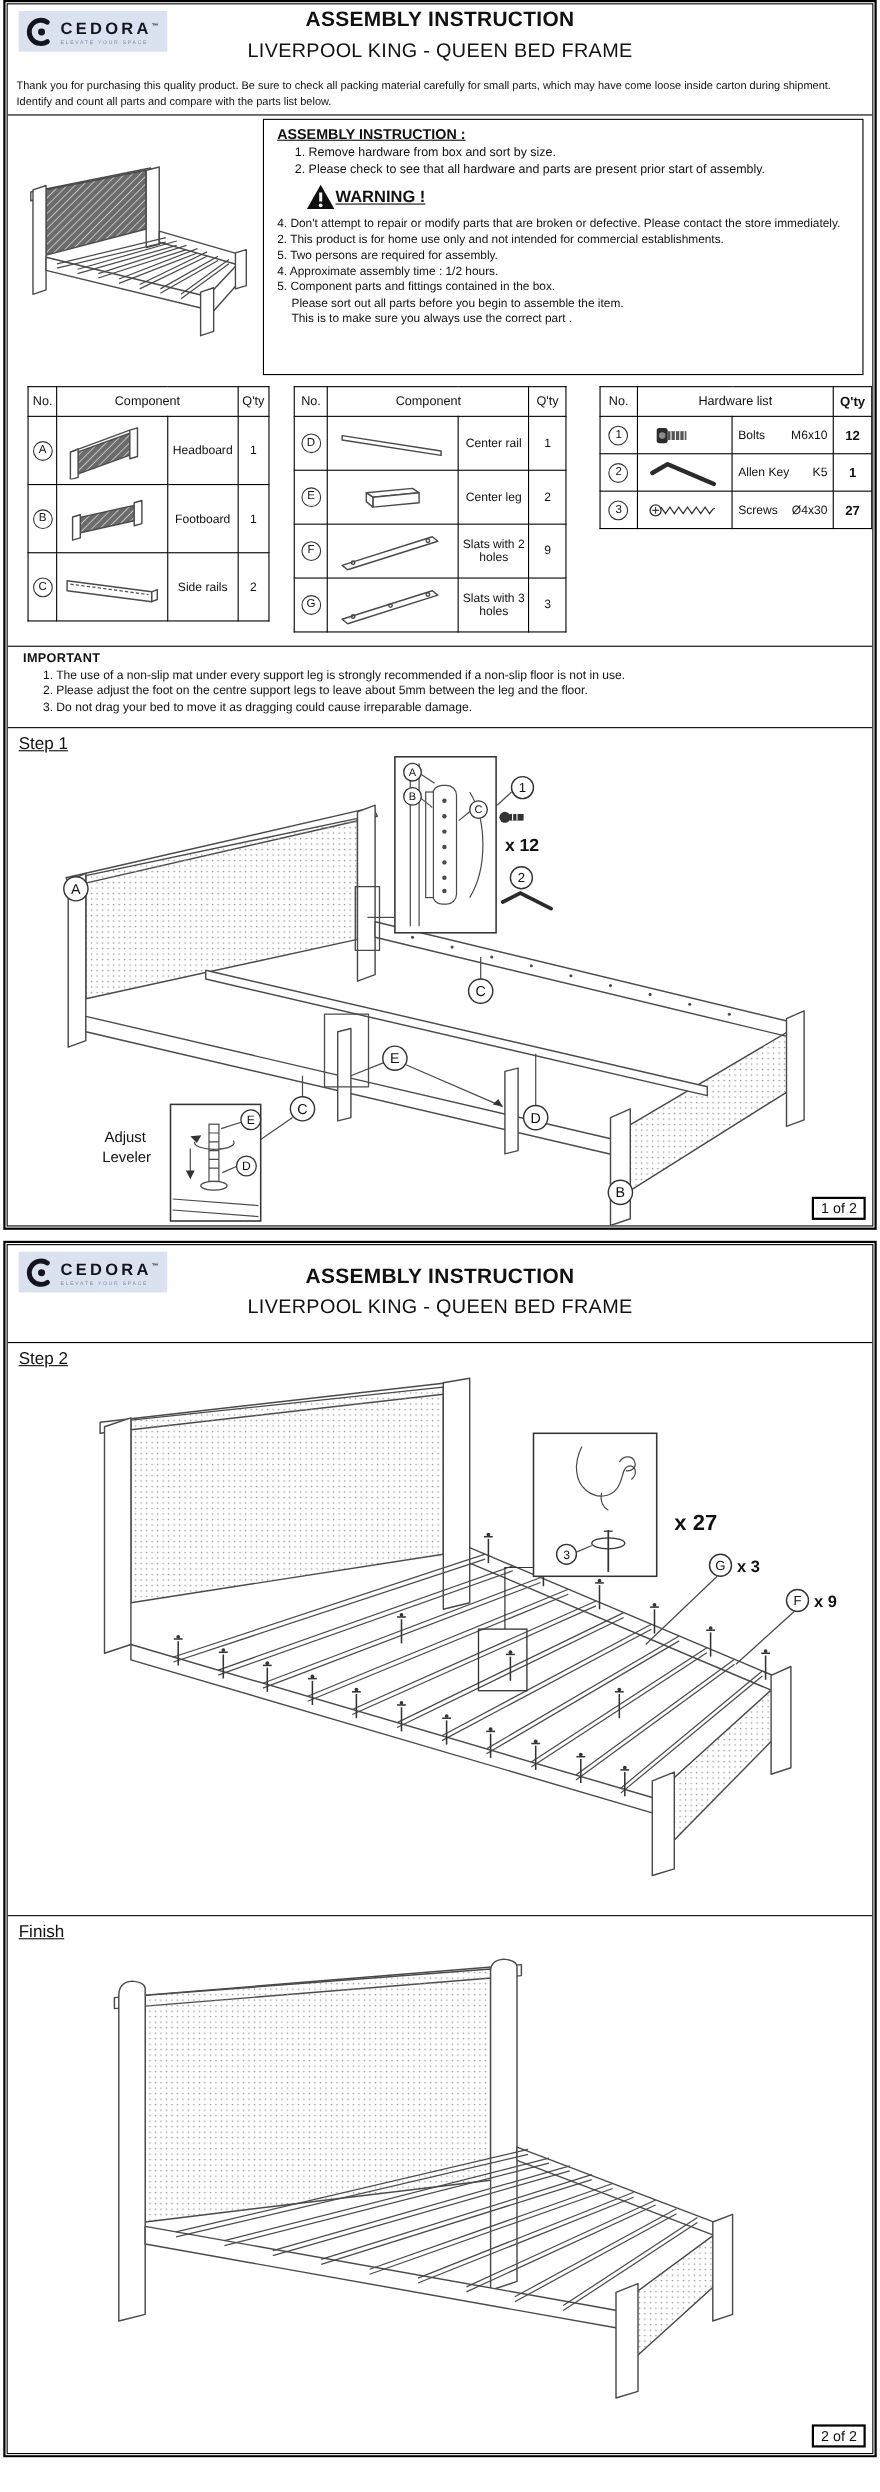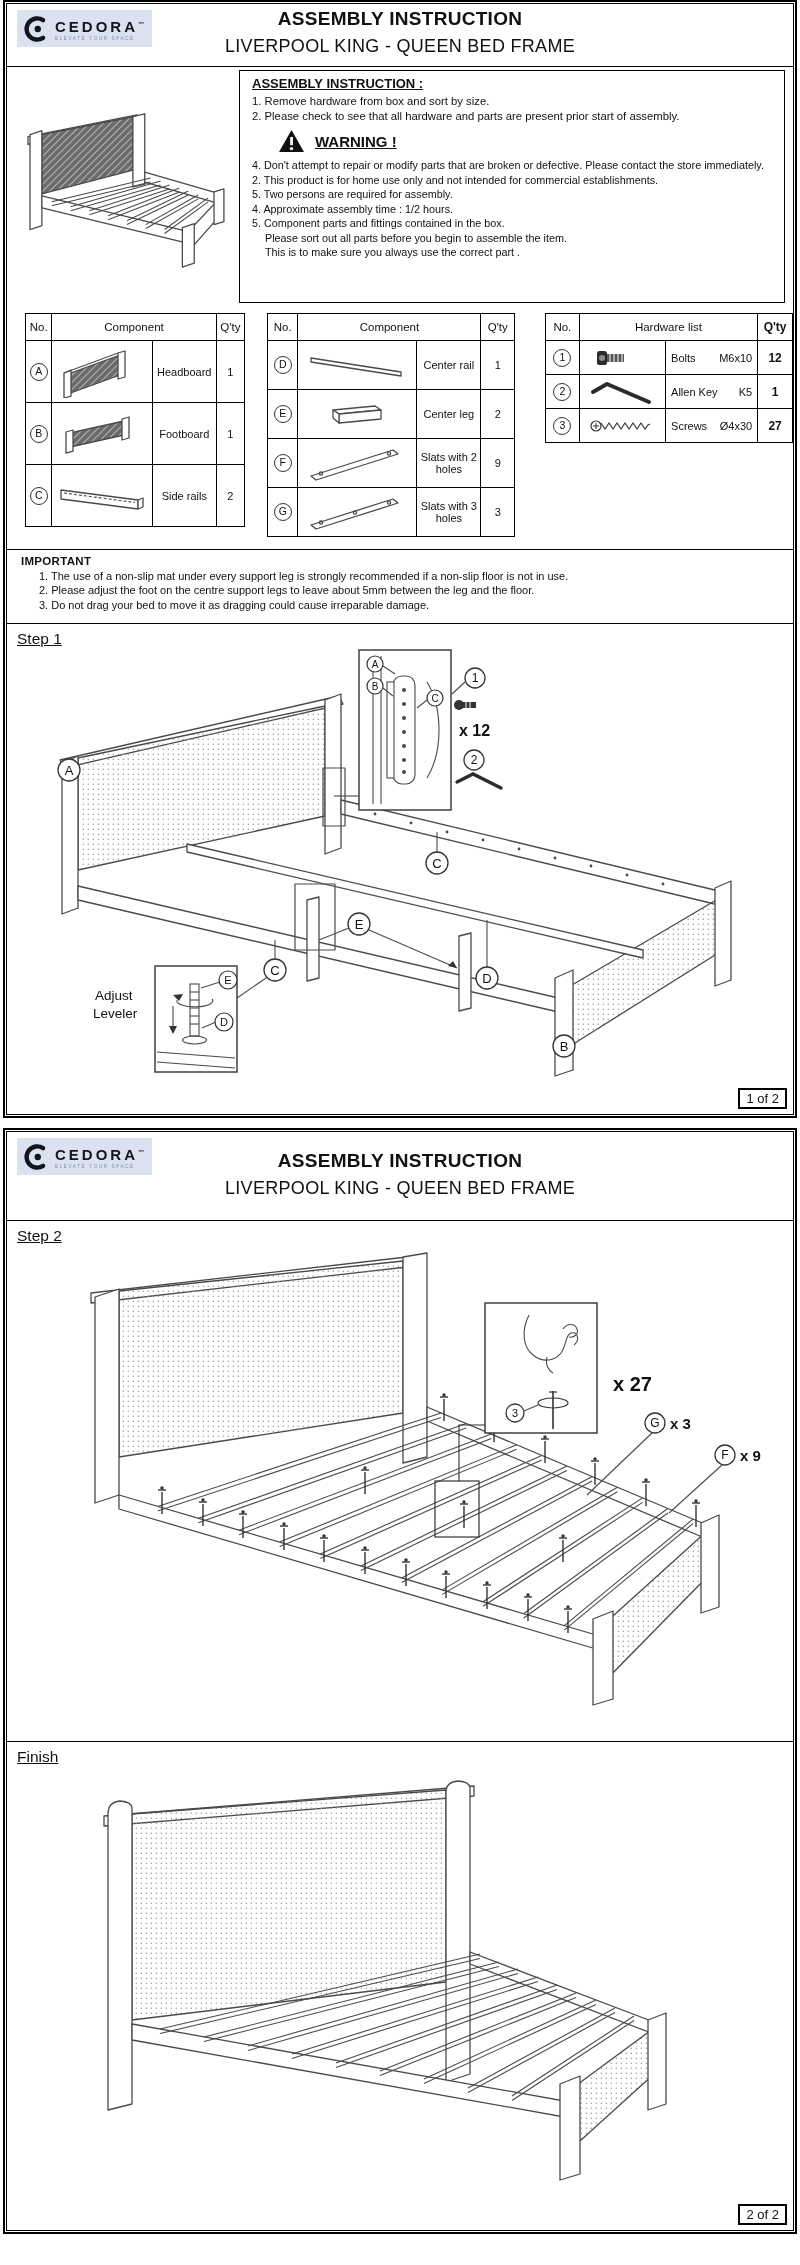--- a/index.html
+++ b/index.html
@@ -19,22 +19,22 @@
   .titles{text-align:center;}
   .doc-title{font-size:19px;font-weight:bold;letter-spacing:.3px;}
   .doc-subtitle{font-size:18px;margin-top:6px;letter-spacing:.3px;}
   .intro{font-size:10px;line-height:1.35;margin:6px 10px 5px 8px;}
   .hline{border-top:1px solid #000;}
 
   .main-row{display:flex;height:240px;}
   .thumb{width:232px;display:flex;align-items:center;justify-content:center;}
   .instr-box{flex:1;border:1px solid #000;margin:3px 8px 4px 0;padding:5px 10px 16px 12px;}
   .ib-title{font-size:13px;font-weight:bold;text-decoration:underline;margin-bottom:4px;}
-  .ib-item{font-size:11.3px;margin:3px 0;}
-  .warn-row{display:flex;align-items:center;gap:10px;margin:7px 0 5px 26px;}
+  .ib-item{font-size:11.3px;margin:3px 16px;}
+  .warn-row{display:flex;align-items:center;margin:7px 0 5px 26px;}
   .warn-title{font-size:15px;font-weight:bold;text-decoration:underline;}
   .wb-item{font-size:10.8px;margin:2.5px 0;}
   .wb-item.cont{padding-left:13px;}
 
   .tables-row{display:flex;align-items:flex-start;padding:6px 0 0 18px;height:236px;}
   table.ptable{border-collapse:collapse;font-size:11px;border-radius:32px;}
   table.ptable td{border:1px solid #000;padding:1px 3px;text-align:center;vertical-align:middle;}
   td.hd{font-size:11.5px;height:24px;}
   .t1{width:222px;margin-right:22px;}
   .t2{width:250px;margin-right:30px;}
@@ -78,20 +78,21 @@
         <div class="logo-name"><span>CEDORA</span><sup>™</sup></div>
         <div class="tagline">ELEVATE YOUR SPACE</div>
       </div>
     </div>
     <div class="titles">
       <div class="doc-title">ASSEMBLY INSTRUCTION</div>
       <div class="doc-subtitle">LIVERPOOL KING - QUEEN BED FRAME</div>
     </div>
   </div>
 
+  <p class="intro">Thank you for purchasing this quality product. Be sure to check all packing material carefully for small parts, which may have come loose inside carton during shipment. Identify and count all parts and compare with the parts list below.</p>
   <div class="hline"></div>
 
   <div class="main-row">
     <div class="thumb">
       <svg width="218" height="188" viewBox="0 0 220 190">
         <defs>
           <pattern id="hatch1" width="5" height="5" patternUnits="userSpaceOnUse" patternTransform="rotate(45)">
             <rect width="5" height="5" fill="#6b6b6b"></rect>
                 <line x1="0" y1="0" x2="0" y2="5" stroke="#d8d8d8" stroke-width="1.4"></line>
           </pattern>

